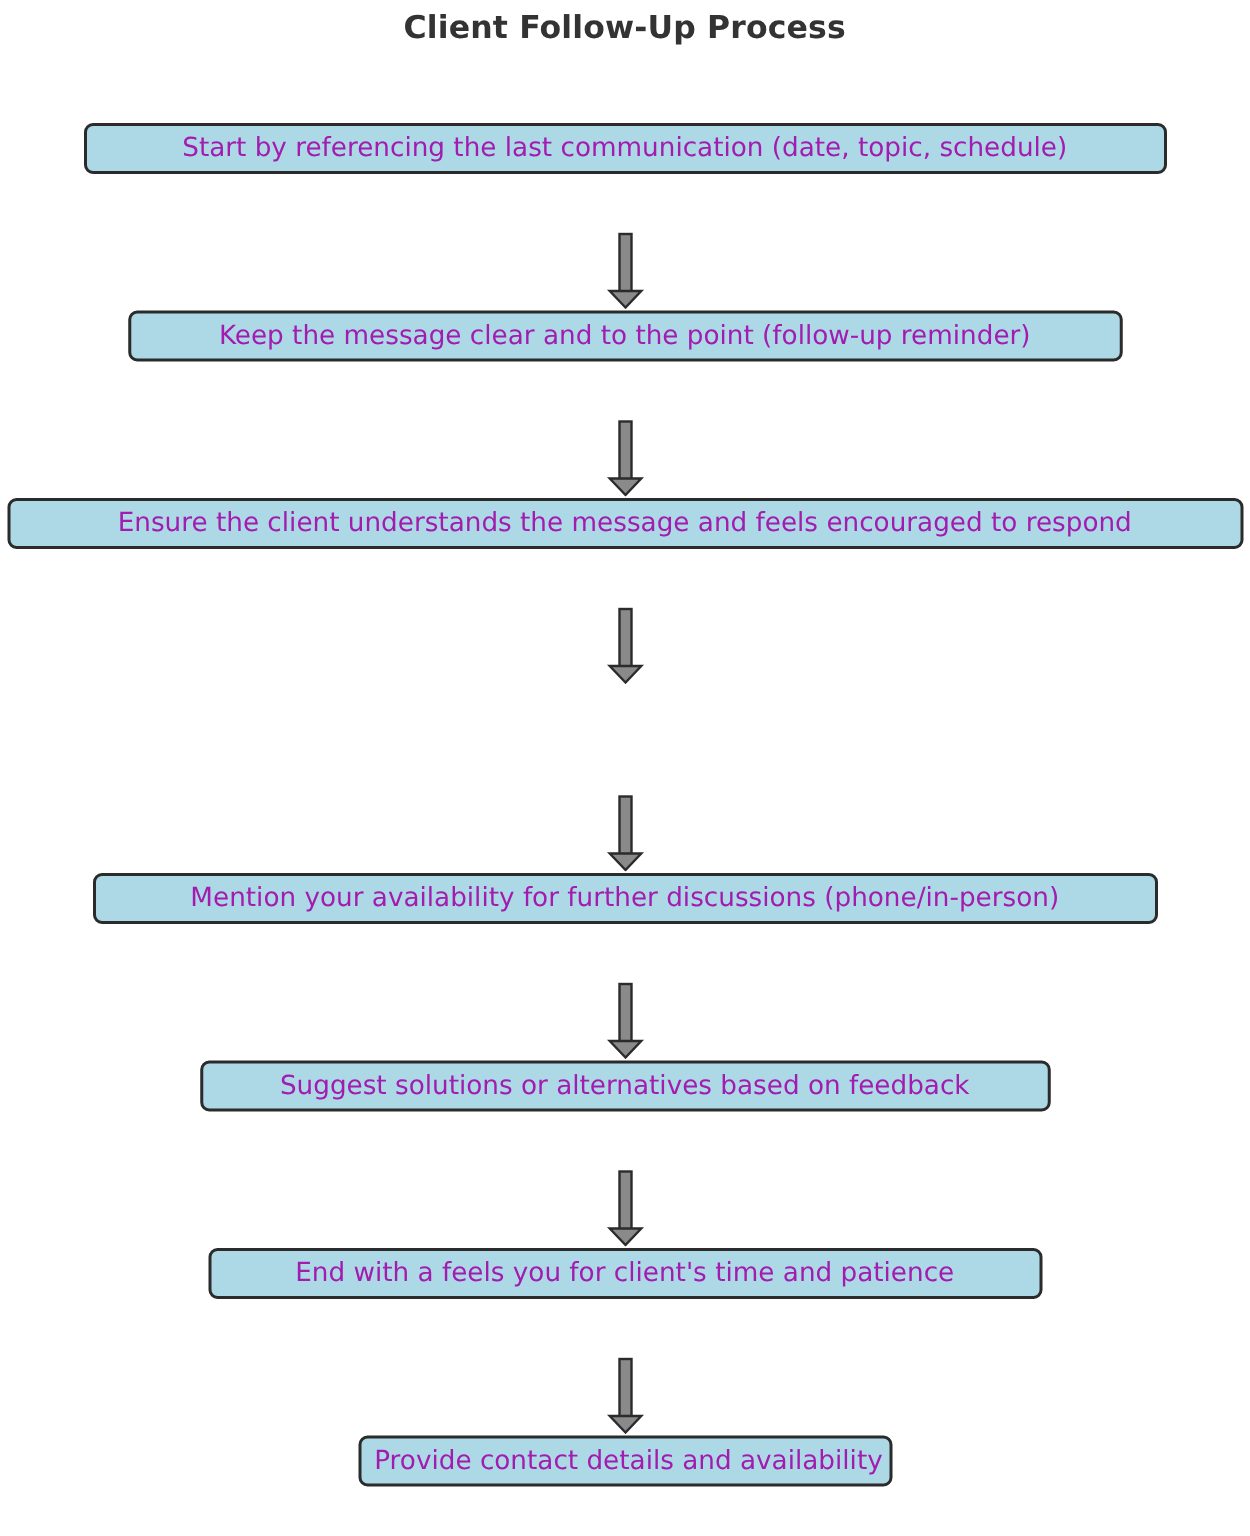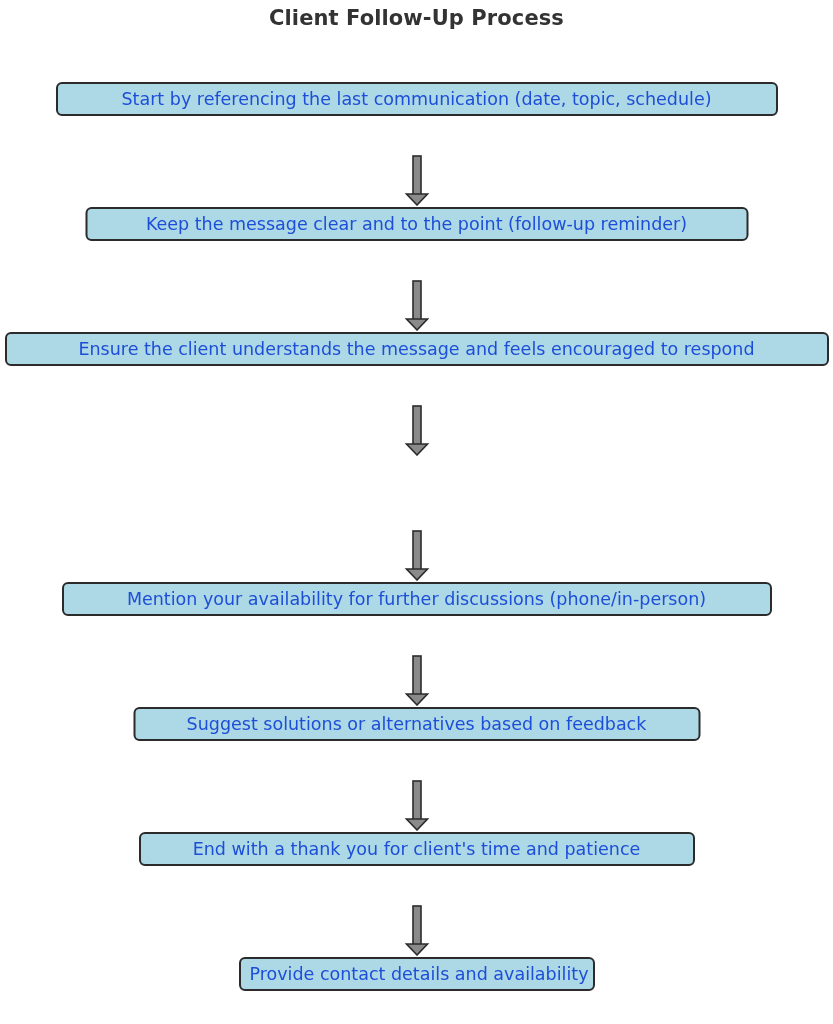--- a/index.html
+++ b/index.html
@@ -48,21 +48,21 @@
     position: absolute;
     left: 50%;
     transform: translateX(-50%);
     box-sizing: border-box;
     background: #ADD8E6;
     border: 2px solid #2b2b2b;
     border-radius: 6px;
     height: 34px;
     line-height: 30px;
     text-align: center;
-    color: #1d4ed8;
+    color: #a21caf;
     font-size: 17.5px;
     font-family: "DejaVu Sans", sans-serif;
     white-space: nowrap;
     padding: 0 9px;
   }
 
   .edge {
     position: absolute;
     left: 50%;
     transform: translateX(-50%);
@@ -132,18 +132,18 @@
 
     <div class="node" style="top:207px; width:663px;">Keep the message clear and to the point (follow-up reminder)</div>
 
     <div class="node" style="top:332px; width:824px;">Ensure the client understands the message and feels encouraged to respond</div>
 
 
     <div class="node" style="top:582px; width:710px;">Mention your availability for further discussions (phone/in-person)</div>
 
     <div class="node" style="top:707px; width:567px;">Suggest solutions or alternatives based on feedback</div>
 
-    <div class="node" style="top:832px; width:556px;">End with a thank you for client's time and patience</div>
+    <div class="node" style="top:832px; width:556px;">End with a feels you for client's time and patience</div>
 
     <div class="node" style="top:957px; width:356px;">Provide contact details and availability</div>
 
   </div>
 </div>
 
 </body></html>

